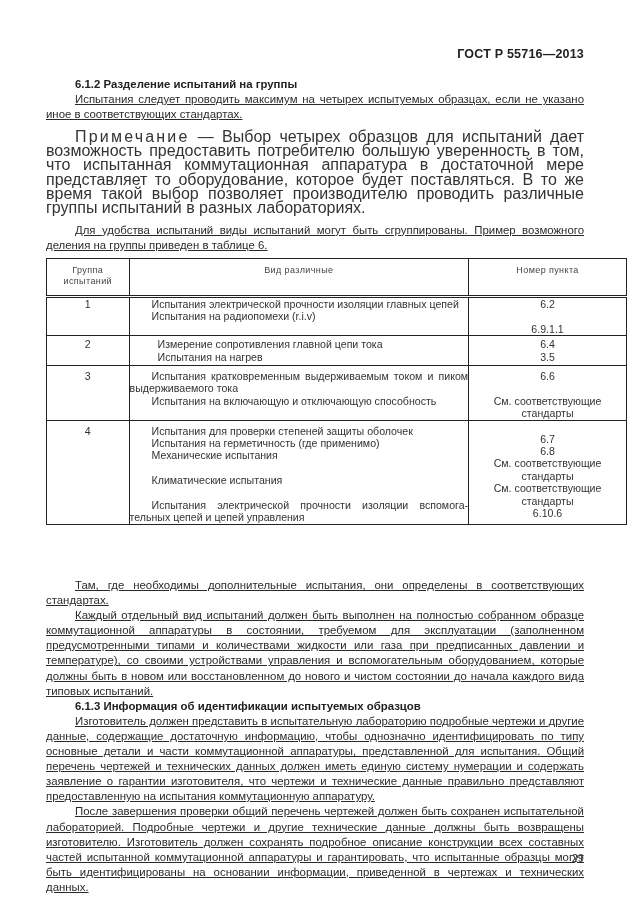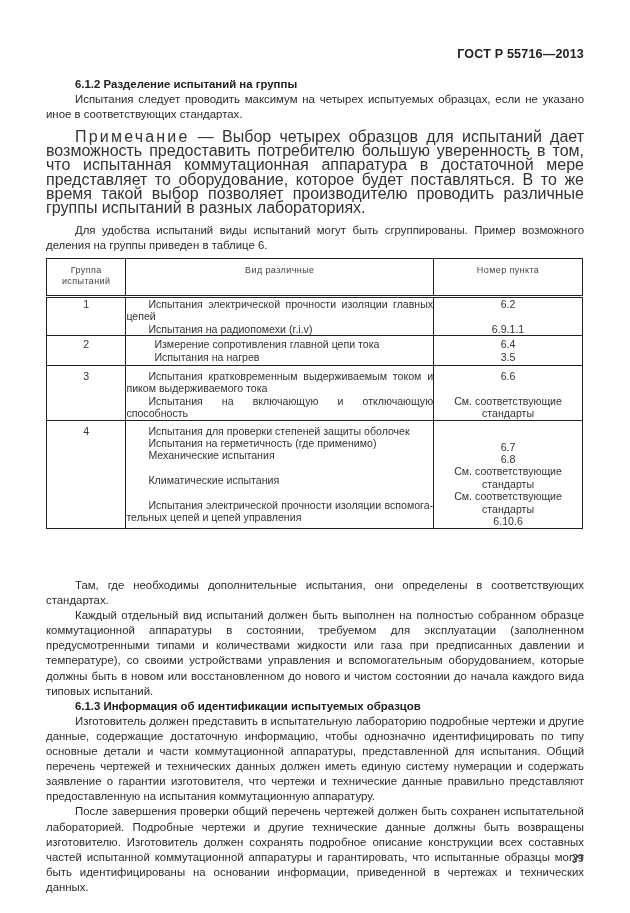--- a/index.html
+++ b/index.html
@@ -7,28 +7,28 @@
       width: 630px; height: 913px; position: relative; overflow: hidden;
       font-family: "Liberation Sans", "DejaVu Sans", sans-serif;
       color: #2a2a2a;
     }
     .page { position: absolute; left: 0; top: 0; width: 630px; height: 913px; }
     .header {
       position: absolute; right: 46px; top: 47px;
       font-size: 12.5px; font-weight: bold; color: #222; letter-spacing: 0.2px; margin-left: 40px;
     }
     .text-block { position: absolute; left: 46px; width: 538px; font-size: 11.4px; line-height: 15.1px; }
-    .p { margin: 0; text-align: justify; text-align-last: left; }
+    .p { margin: 0; text-align: justify; text-align-last: left; text-decoration: underline; }
     .ind { text-indent: 29px; }
     .h { margin: 0; font-weight: bold; text-indent: 29px; color: #222; }
     .note { font-size: 16px; line-height: 14.1px; color: #333; margin: 0; text-align: justify; text-align-last: left; text-indent: 29px; }
     .spaced { letter-spacing: 2.2px; }
     .caption { position: absolute; left: 46px; top: 241px; font-size: 10.6px; color: #333; }
     table.grp {
-      position: absolute; left: 46px; top: 258px; width: 537px;
+      position: absolute; left: 46px; top: 258px; width: 581px;
       border-collapse: collapse; font-size: 10.6px; color: #333;
     }
     table.grp td, table.grp th { border-left: 1px solid #222; border-right: 1px solid #222; padding: 0; vertical-align: top; }
     table.grp th {
       font-weight: normal; font-size: 9px; color: #444; letter-spacing: 0.4px;
       border-top: 1px solid #222; border-bottom: 3px double #222;
       height: 30px; padding-top: 6px; vertical-align: top; text-align: center; line-height: 11px;
     }
     table.grp tr.row td { border-bottom: 1px solid #222; }
     .c1 { width: 79px; text-align: center; }
@@ -108,21 +108,21 @@
 
       <tr class="row">
         <td class="c1 cellpad" style="padding-top:4px">4</td>
         <td class="c2 cellpad" style="padding-top:4px">
           <p class="item">Испытания для проверки степеней защиты оболочек</p>
           <p class="item">Испытания на герметичность (где применимо)</p>
           <p class="item">Механические испытания</p>
           <p class="item" style="margin-top:12.4px">Климатические испытания</p>
           <p class="item" style="margin-top:12.4px">Испытания электрической прочности изоляции вспомога-тельных цепей и цепей управления</p>
         </td>
-        <td class="c3 cellpad" style="padding-top:20px">
+        <td class="c3 cellpad" style="padding-top:12px">
           <p class="num">6.7</p>
           <p class="num">6.8</p>
           <p class="num" style="padding:0 10px">См. соответствующие стандарты</p>
           <p class="num" style="padding:0 10px">См. соответствующие стандарты</p>
           <p class="num">6.10.6</p>
         </td>
       </tr>
     </tbody>
   </table>
 

